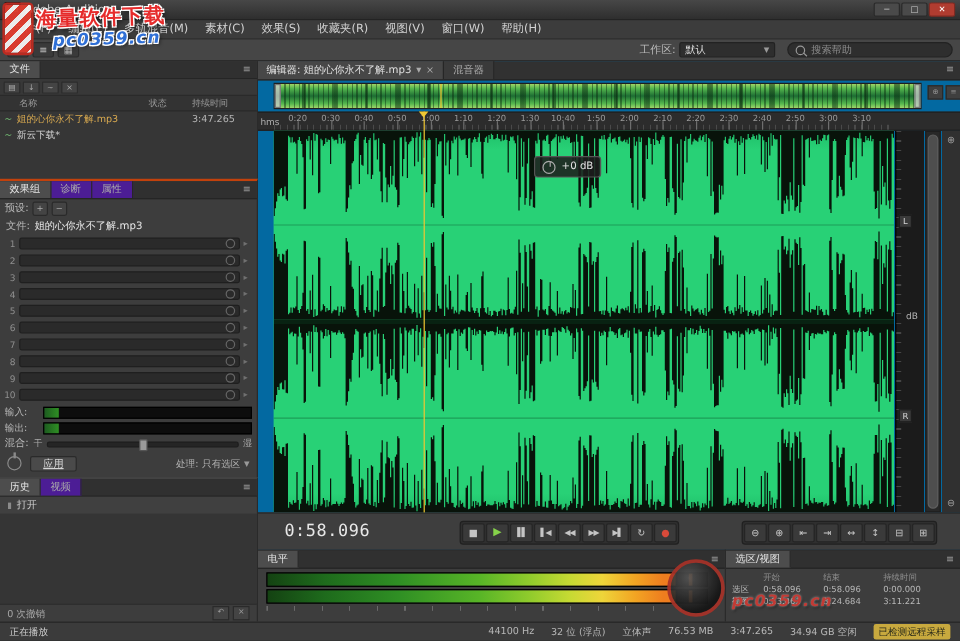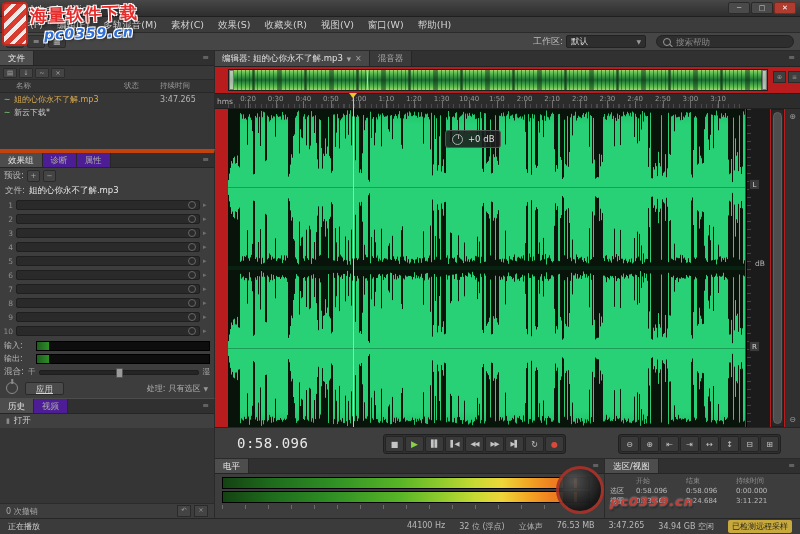--- a/index.html
+++ b/index.html
@@ -50,21 +50,21 @@
   .fh-dur{width:54px;}
   .fp-body{background:#363636;height:59px;}
   .file-row{display:flex;height:13px;font-size:8px;line-height:13px;align-items:center;}
   .file-icon{width:14px;text-align:center;color:#78c878;font-size:8px;flex:none;}
   .f-name{flex:1;color:#cfcfcf;overflow:hidden;white-space:nowrap;}
   .file-row.open .f-name{color:#d9aa50;}
   .f-status{width:36px;}
   .f-dur{width:54px;color:#b5b5b5;}
   
   .fx-panel{position:absolute;left:0;top:149px;width:215px;height:249px;background:#3d3d3d;border-right:1px solid #2a2a2a;
-            border-top:4px solid #c2410c;box-sizing:border-box;}
+            border-top:2px solid #c2410c;box-sizing:border-box;}
   .fx-preset{display:flex;align-items:center;height:16px;padding:0 4px;gap:3px;}
   .fx-label{font-size:8.5px;color:#b8b8b8;white-space:nowrap;}
   .fx-combo{flex:1;height:12px;background:#2e2e2e;border:1px solid #222;border-radius:2px;font-size:8px;color:#ddd;display:flex;
             align-items:center;justify-content:space-between;padding:0 4px;box-sizing:border-box;}
   .fx-mini{width:13px;height:12px;background:#444;border:1px solid #2a2a2a;color:#aaa;font-size:7px;line-height:11px;text-align:center;
            border-radius:2px;box-sizing:border-box;}
   .fx-file{height:13px;font-size:8.5px;color:#e8e8e8;padding:0 5px;display:flex;gap:4px;align-items:center;white-space:nowrap;overflow:hidden;}
   .fx-slots{padding:1px 3px;}
   .fx-slot{display:flex;align-items:center;height:14px;gap:3px;}
   .fx-num{width:10px;text-align:right;font-size:7.5px;color:#8f8f8f;flex:none;}
@@ -89,21 +89,21 @@
   
   .hist-panel{position:absolute;left:0;top:398px;width:215px;height:120px;background:#3d3d3d;border-right:1px solid #2a2a2a;
               border-top:1px solid #4c4c4c;box-sizing:border-box;display:flex;flex-direction:column;}
   .hist-body{flex:1;background:#353535;}
   .hist-item{display:flex;height:14px;align-items:center;font-size:8.5px;color:#d0d0d0;padding:0 6px;gap:4px;background:#404040;}
   .hist-ic{color:#8a8a8a;font-size:7px;}
   .hist-footer{height:14px;display:flex;align-items:center;font-size:8px;color:#a8a8a8;padding:0 6px;border-top:1px solid #2b2b2b;gap:0;}
   .hf-icons{margin-left:auto;display:flex;gap:3px;}
   .hf-ic{width:12px;height:10px;background:#444;border:1px solid #2a2a2a;color:#999;font-size:6.5px;line-height:9px;text-align:center;}
   
-  .editor{position:absolute;left:215px;top:51px;width:585px;height:407px;background:#b91c1c;}
+  .editor{position:absolute;left:215px;top:51px;width:585px;height:407px;background:#0369a1;}
   .ed-tabs{position:absolute;left:0;top:0;width:585px;height:16px;background:#313131;border-bottom:1px solid #242424;display:flex;box-sizing:border-box;}
   .ed-tab{display:flex;align-items:center;gap:4px;background:#474747;color:#e0e0e0;font-size:8.5px;padding:0 7px;border-right:1px solid #262626;}
   .tarrow{font-size:5.5px;color:#aaa;}
   .tclose{font-size:8px;color:#aaa;}
   .ed-tab2{display:flex;align-items:center;background:#3a3a3a;color:#a8a8a8;font-size:8.5px;padding:0 8px;border-right:1px solid #262626;}
   .ov-wrap{position:absolute;left:13px;top:18px;width:540px;height:22px;border:1px solid #1f1f1f;box-sizing:border-box;background:
      repeating-linear-gradient(90deg, rgba(10,40,15,0.45) 0 1px, transparent 1px 4px),
      repeating-linear-gradient(90deg, transparent 0 23px, rgba(8,40,16,0.5) 23px 26px),
      linear-gradient(180deg,#9fd469 0%,#55b84e 18%,#1d6e33 50%,#55b84e 82%,#9fd469 100%);}
   .ov-handle{position:absolute;top:0;bottom:0;width:5px;background:rgba(205,205,205,0.75);border:1px solid #777;box-sizing:border-box;}

